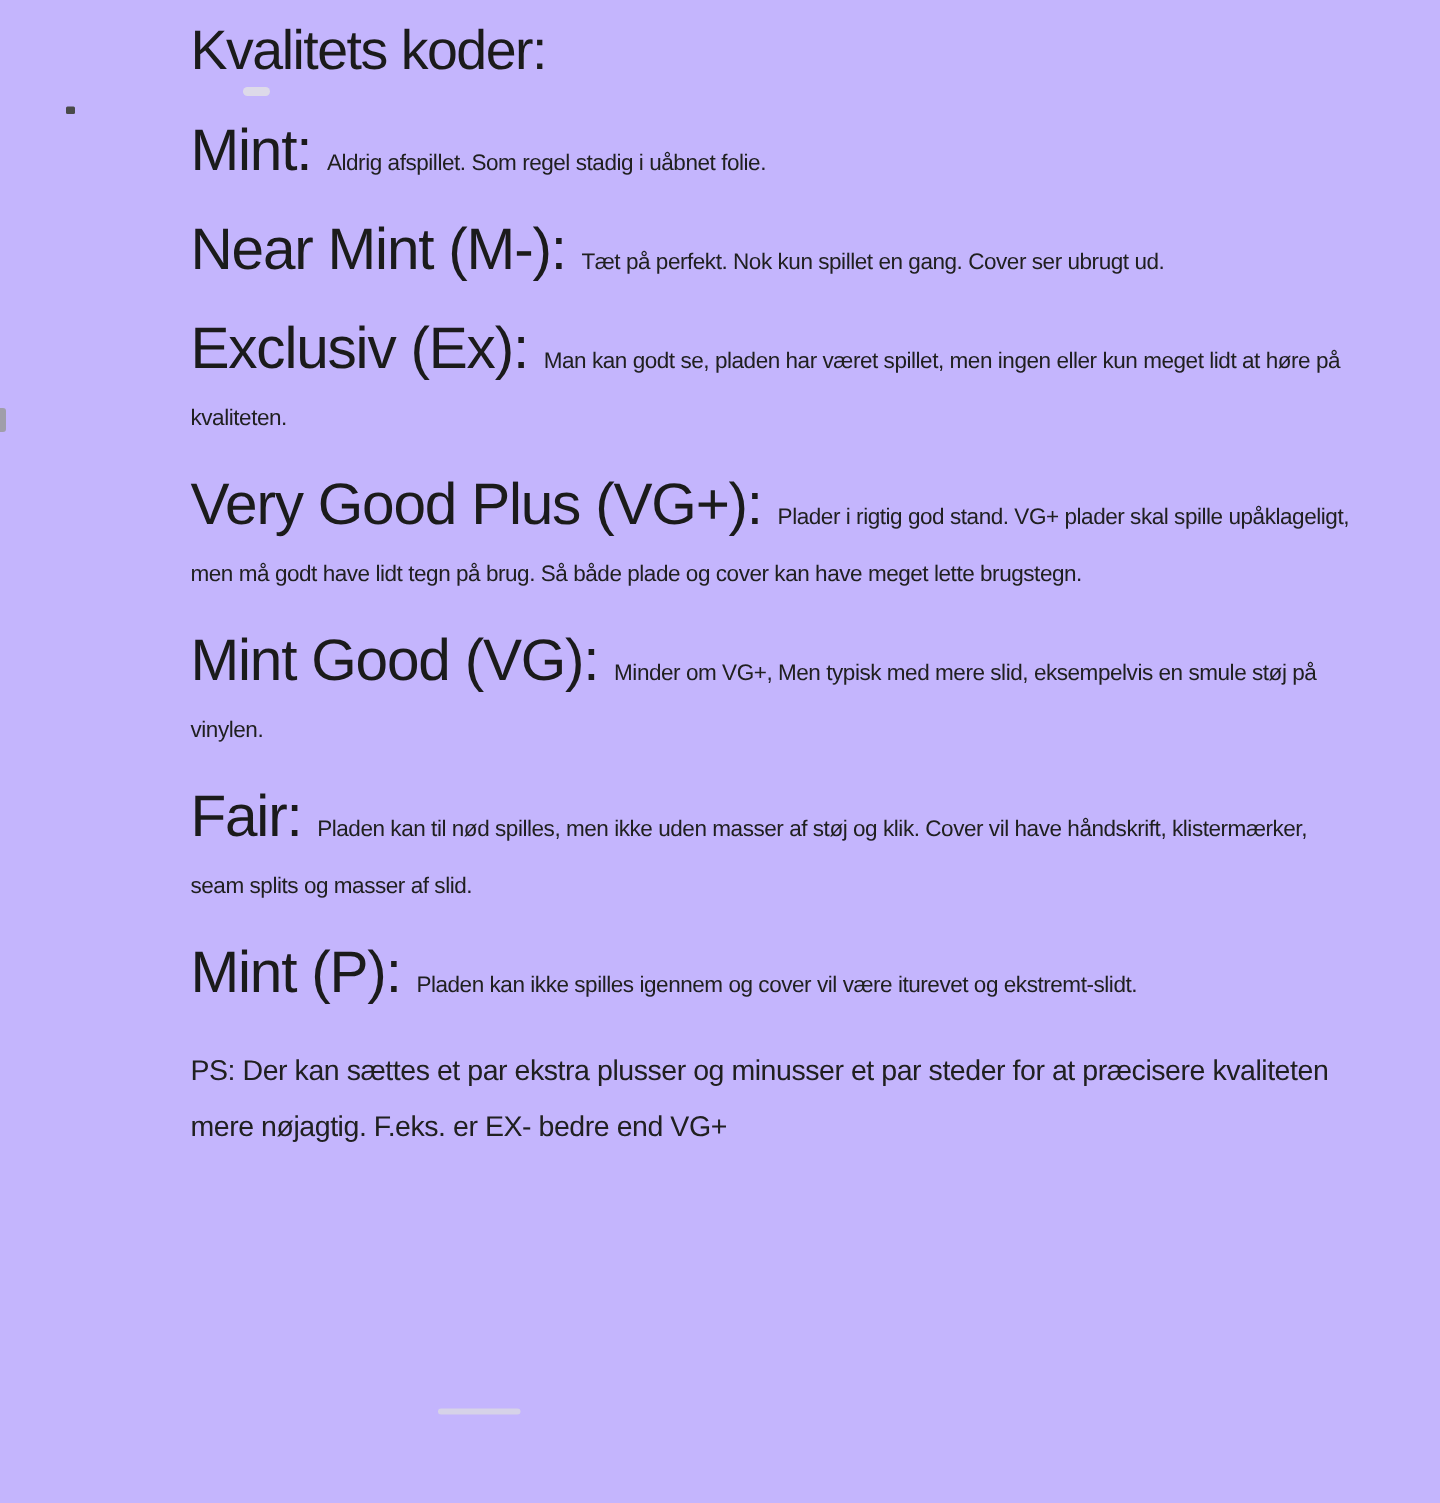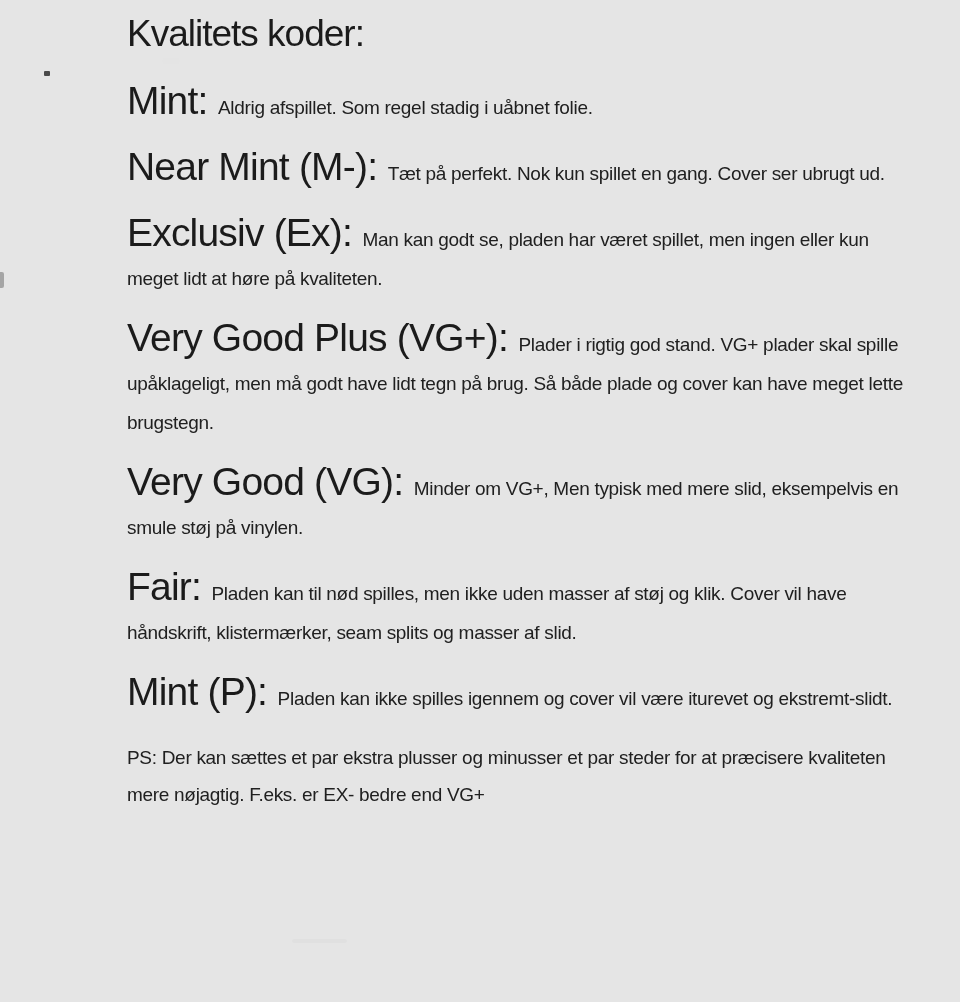--- a/index.html
+++ b/index.html
@@ -4,21 +4,21 @@
 <style>
   html, body {
     margin: 0;
     padding: 0;
     background: #ffffff;
   }
   .page {
     position: relative;
     width: 960px;
     height: 1002px;
-    background: #e5e5e5;
+    background: #c4b5fd;
     box-sizing: border-box;
     padding: 10px 55px 0 127px;
     overflow: hidden;
     font-family: "Liberation Sans", "DejaVu Sans", sans-serif;
     color: #1d1d1d;
   }
   .doc-title {
     font-size: 37px;
     font-weight: 400;
     letter-spacing: -1px;
@@ -32,21 +32,21 @@
     text-align: left;
   }
   .term {
     font-size: 39px;
     letter-spacing: -0.8px;
     line-height: 38px;
     color: #1b1b1b;
     margin-right: 6px;
   }
   .desc {
-    font-size: 19px;
+    font-size: 15px;
     letter-spacing: -0.3px;
     line-height: 38px;
     color: #202020;
   }
   .ps {
     margin: 0;
     font-size: 19px;
     letter-spacing: -0.3px;
     line-height: 37px;
     color: #202020;
@@ -118,21 +118,21 @@
     <span class="term">Exclusiv (Ex):</span>
     <span class="desc">Man kan godt se, pladen har været spillet, men ingen eller kun meget lidt at høre på kvaliteten.</span>
   </p>
 
   <p class="item">
     <span class="term">Very Good Plus (VG+):</span>
     <span class="desc">Plader i rigtig god stand. VG+ plader skal spille upåklageligt, men må godt have lidt tegn på brug. Så både plade og cover kan have meget lette brugstegn.</span>
   </p>
 
   <p class="item">
-    <span class="term">Very Good (VG):</span>
+    <span class="term">Mint Good (VG):</span>
     <span class="desc">Minder om VG+, Men typisk med mere slid, eksempelvis en smule støj på vinylen.</span>
   </p>
 
 
 
   <p class="item">
     <span class="term">Fair:</span>
     <span class="desc">Pladen kan til nød spilles, men ikke uden masser af støj og klik. Cover vil have håndskrift, klistermærker, seam splits og masser af slid.</span>
   </p>
 

